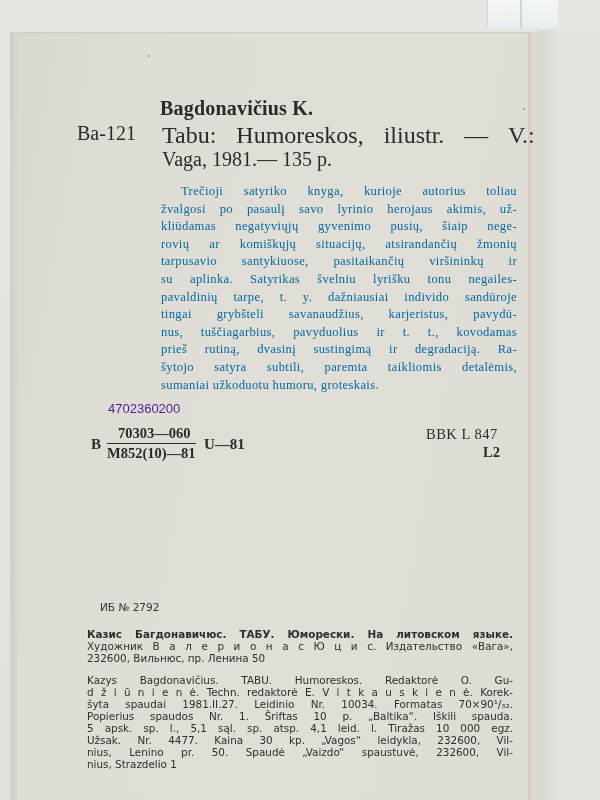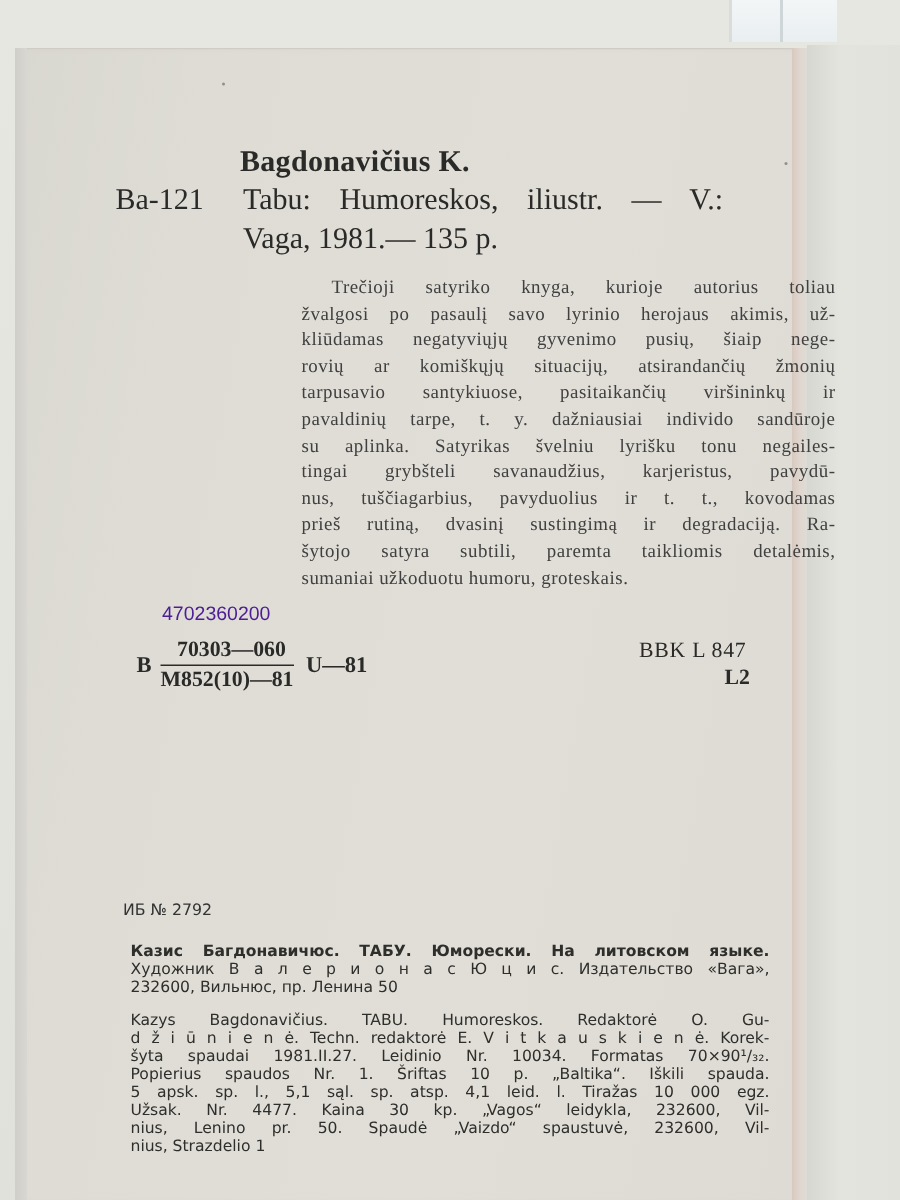--- a/index.html
+++ b/index.html
@@ -60,38 +60,37 @@
       left: 160px; top: 97px;
       font-size: 20px; font-weight: bold;
       letter-spacing: 0.2px;
     }
     .code {
       left: 77px; top: 122px;
       font-size: 20px;
     }
     .title-line1 {
       left: 162px; top: 122px;
-      font-size: 20px;
+      font-size: 24px;
       word-spacing: 14px;
     }
     .title-line2 {
       left: 162px; top: 148px;
       font-size: 20px;
     }
 
     
     .para {
       position: absolute;
       left: 161px; top: 183px;
       width: 356px;
       font-size: 12.6px;
       line-height: 17.6px;
       letter-spacing: 0.35px;
-      color: #404040;
-      margin-left: 40px;
+      color: #0369a1;
     }
     .para .ln {
       display: block;
       white-space: nowrap;
       text-align: justify;
       text-align-last: justify;
     }
     .para .ln.first { padding-left: 20px; }
     .para .ln.last { text-align-last: left; }
 
@@ -129,21 +128,21 @@
       font-size: 14.5px;
       letter-spacing: 0.5px;
     }
     .l2 {
       left: 483px; top: 444px;
       font-size: 14.5px; font-weight: bold;
     }
 
     
     .ib {
-      left: 82px; top: 601px;
+      left: 100px; top: 601px;
       font-family: "DejaVu Sans", "Liberation Sans", sans-serif;
       font-size: 10.5px;
       color: #333;
     }
     .colo {
       position: absolute;
       left: 87px;
       width: 426px;
       font-family: "DejaVu Sans", "Liberation Sans", sans-serif;
       font-size: 10.4px;
@@ -182,22 +181,22 @@
 <div class="t code">Ba-121</div>
 <div class="t title-line1">Tabu: Humoreskos, iliustr. — V.:</div>
 <div class="t title-line2">Vaga, 1981.— 135 p.</div>
 
 <div class="para">
   <span class="ln first">Trečioji satyriko knyga, kurioje autorius toliau</span>
   <span class="ln">žvalgosi po pasaulį savo lyrinio herojaus akimis, už-</span>
   <span class="ln">kliūdamas negatyviųjų gyvenimo pusių, šiaip nege-</span>
   <span class="ln">rovių ar komiškųjų situacijų, atsirandančių žmonių</span>
   <span class="ln">tarpusavio santykiuose, pasitaikančių viršininkų ir</span>
+  <span class="ln">su aplinka. Satyrikas švelniu lyrišku tonu negailes-</span>
   <span class="ln">pavaldinių tarpe, t. y. dažniausiai individo sandūroje</span>
-  <span class="ln">su aplinka. Satyrikas švelniu lyrišku tonu negailes-</span>
   <span class="ln">tingai grybšteli savanaudžius, karjeristus, pavydū-</span>
   <span class="ln">nus, tuščiagarbius, pavyduolius ir t. t., kovodamas</span>
   <span class="ln">prieš rutiną, dvasinį sustingimą ir degradaciją. Ra-</span>
   <span class="ln">šytojo satyra subtili, paremta taikliomis detalėmis,</span>
   <span class="ln last">sumaniai užkoduotu humoru, groteskais.</span>
 </div>
 
 <div class="t isbn">4702360200</div>
 <div class="t b-letter">B</div>
 <div class="frac">

